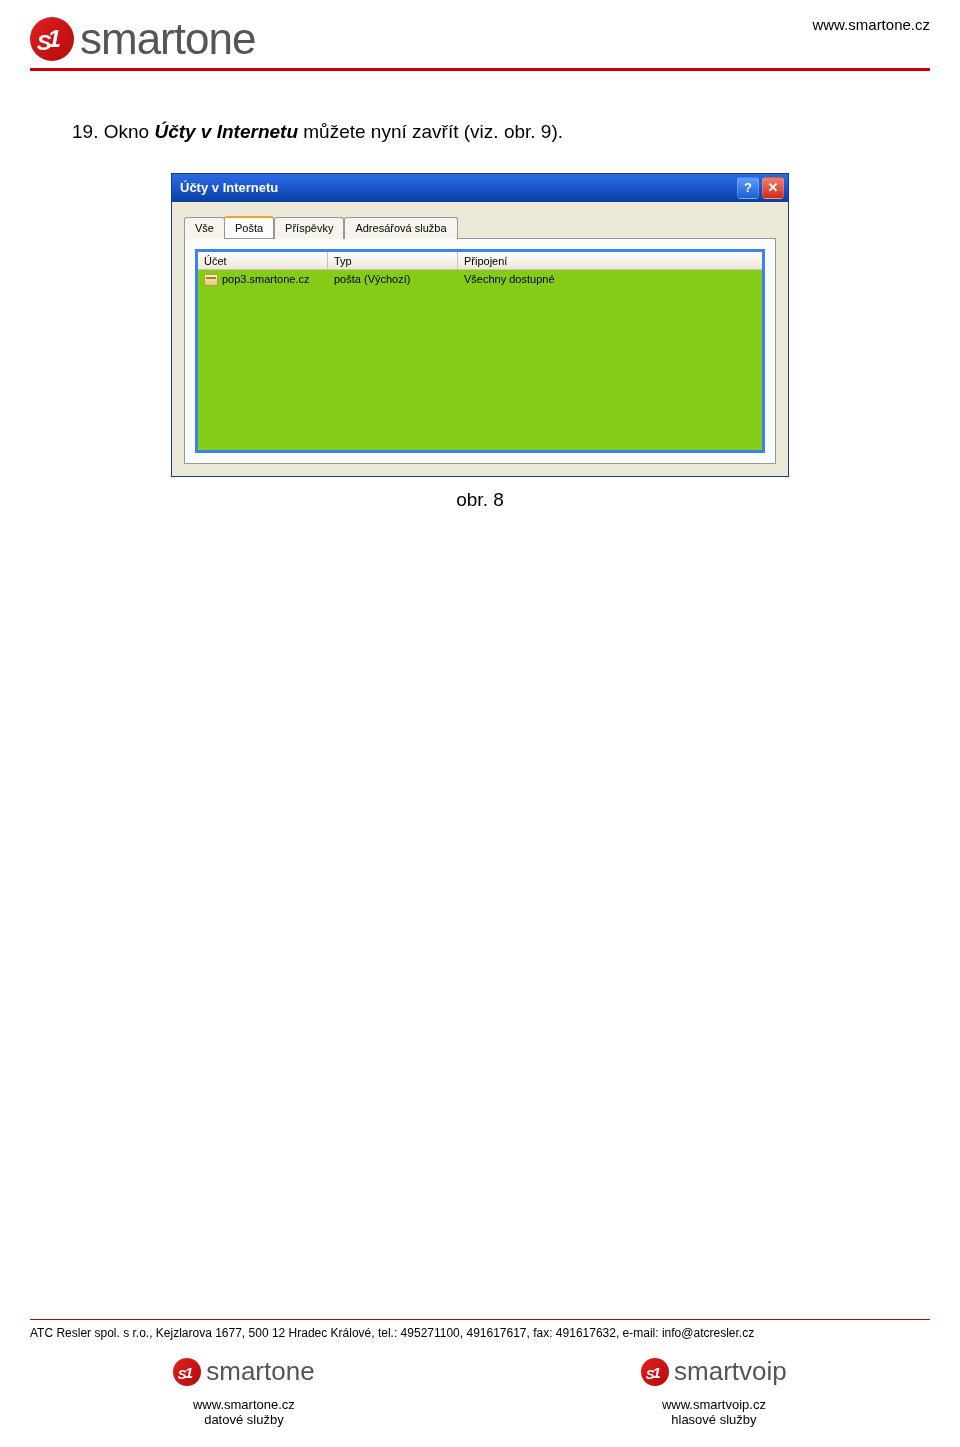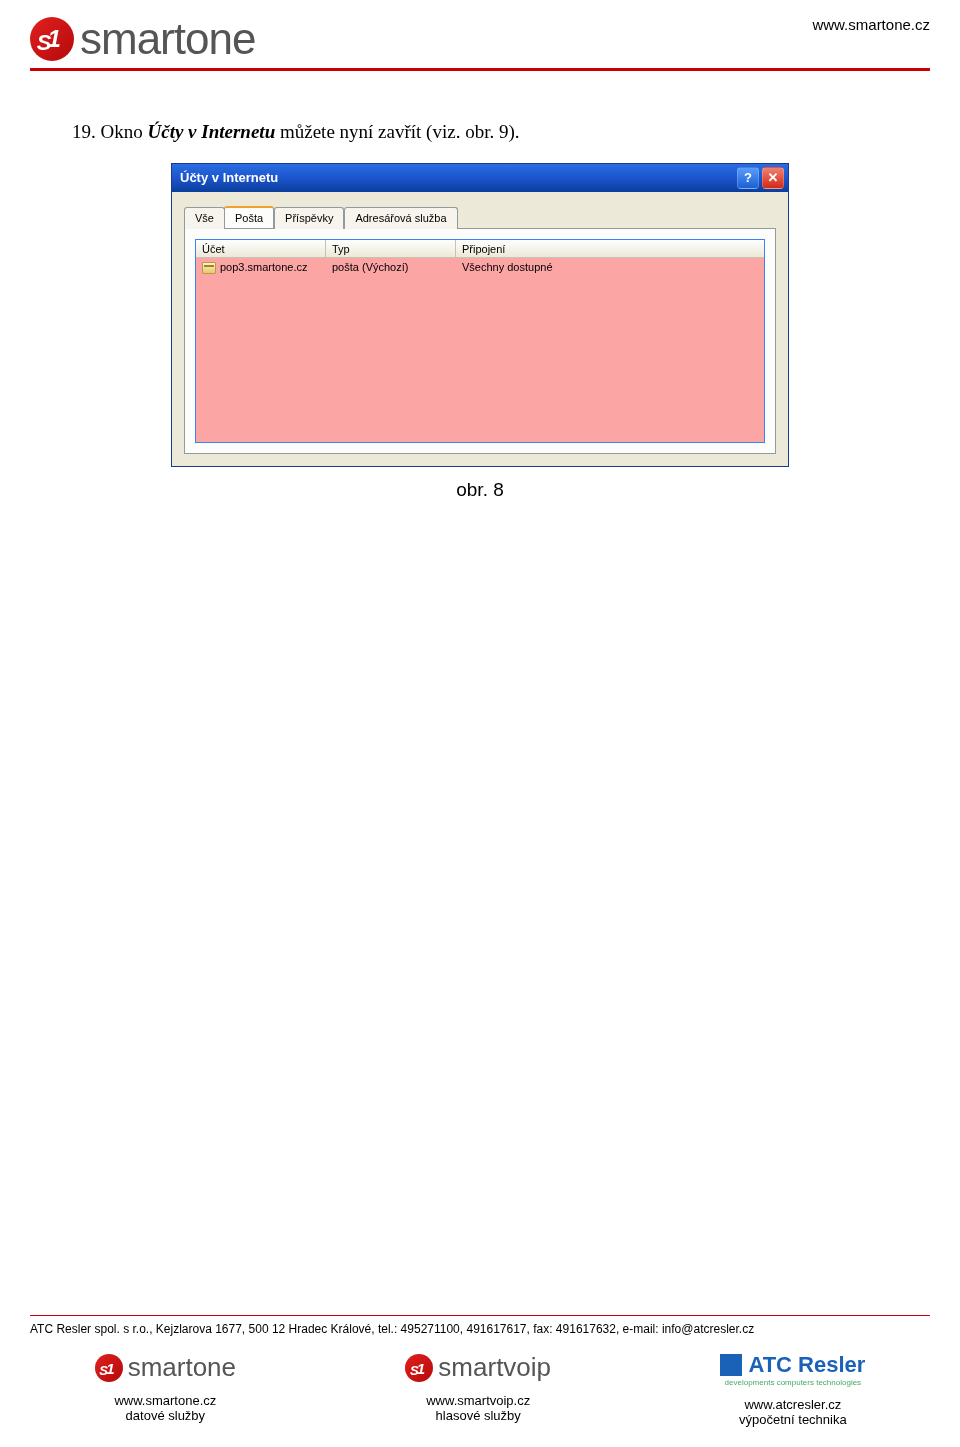--- a/index.html
+++ b/index.html
@@ -41,21 +41,21 @@
       font-size:22px; font-style:italic;
     }
     .logo-text { font-size: 44px; color:#555; font-weight: normal; letter-spacing: -1px;}
     .header-right { text-align: right; padding-top: 2px;}
     .header-title { font-size: 24px; font-weight: bold; letter-spacing: 0.5px;}
     .header-url { font-size: 15px; }
     .red-rule { height: 3px; background: #c00; margin: 4px 30px 0 30px;}
 
     
     .content { padding: 48px 72px 0 72px; font-size: 19px; line-height: 1.35; }
-    .step-line { margin-bottom: 18px; font-family: Liberation Serif, serif; }
+    .step-line { margin-bottom: 28px; }
     .step-line .num { }
     .step-line .boldit { font-weight: bold; font-style: italic; }
     .caption { text-align: center; margin-top: 10px; font-size: 19px; }
     .posttext { margin-top: 34px; font-size: 19px; }
 
     
     .dialog {
       width: 618px; margin: 0 auto;
       border: 1px solid #1a3a8c;
       background: #ece9d8;
@@ -106,21 +106,21 @@
       margin-left: -1px;
     }
     .tabpane {
       border: 1px solid #919b9c;
       background: #fcfcfa;
       height: 226px;
       position: relative;
       z-index: 1;
     }
     .listview { position:absolute; left:10px; top:10px; right:10px; bottom:10px;
-      background:#fca5a5; border: 1px solid #3b82f6; }
+      background:#84cc16; border: 3px solid #3b82f6; }
     .lv-head { display:flex; background: linear-gradient(#fefefe,#ece9d8);
       border-bottom:1px solid #c8c2b2; height:18px; align-items:center; }
     .lv-h { border-right:1px solid #c8c2b2; padding: 0 6px; font-size:11px; height:100%; display:flex;align-items:center;}
     .lv-h1 { width: 130px;} .lv-h2 { width: 130px;} .lv-h3 { flex:1; border-right:none;}
     .lv-row { display:flex; padding: 2px 0; align-items:center;}
     .lv-c { padding: 0 6px; font-size:11px; }
     .lv-c1 { width: 130px; display:flex; align-items:center; gap:4px;}
     .lv-c2 { width: 130px;} .lv-c3 { flex:1;}
     .mini-icon { width:14px; height:12px; background: linear-gradient(#fff2c8,#e4c870);
       border:1px solid #b79b42; border-radius:1px; position:relative; flex:0 0 auto;}
@@ -238,23 +238,14 @@
       <div class="desc">datové služby</div>
     </div>
     <div class="flogo">
       <div class="brand">
         <div class="mini-circle"></div>
         <span class="brand-text voip">smartvoip</span>
       </div>
       <div class="url">www.smartvoip.cz</div>
       <div class="desc">hlasové služby</div>
     </div>
-    <div class="flogo">
-      <div class="atc-logo">
-        <div class="atc-sq"></div>
-        <span>ATC Resler</span>
-      </div>
-      <div class="atc-sub">developments computers technologies</div>
-      <div class="url">www.atcresler.cz</div>
-      <div class="desc">výpočetní technika</div>
-    </div>
   </div>
 </div>
 
 </body></html>

